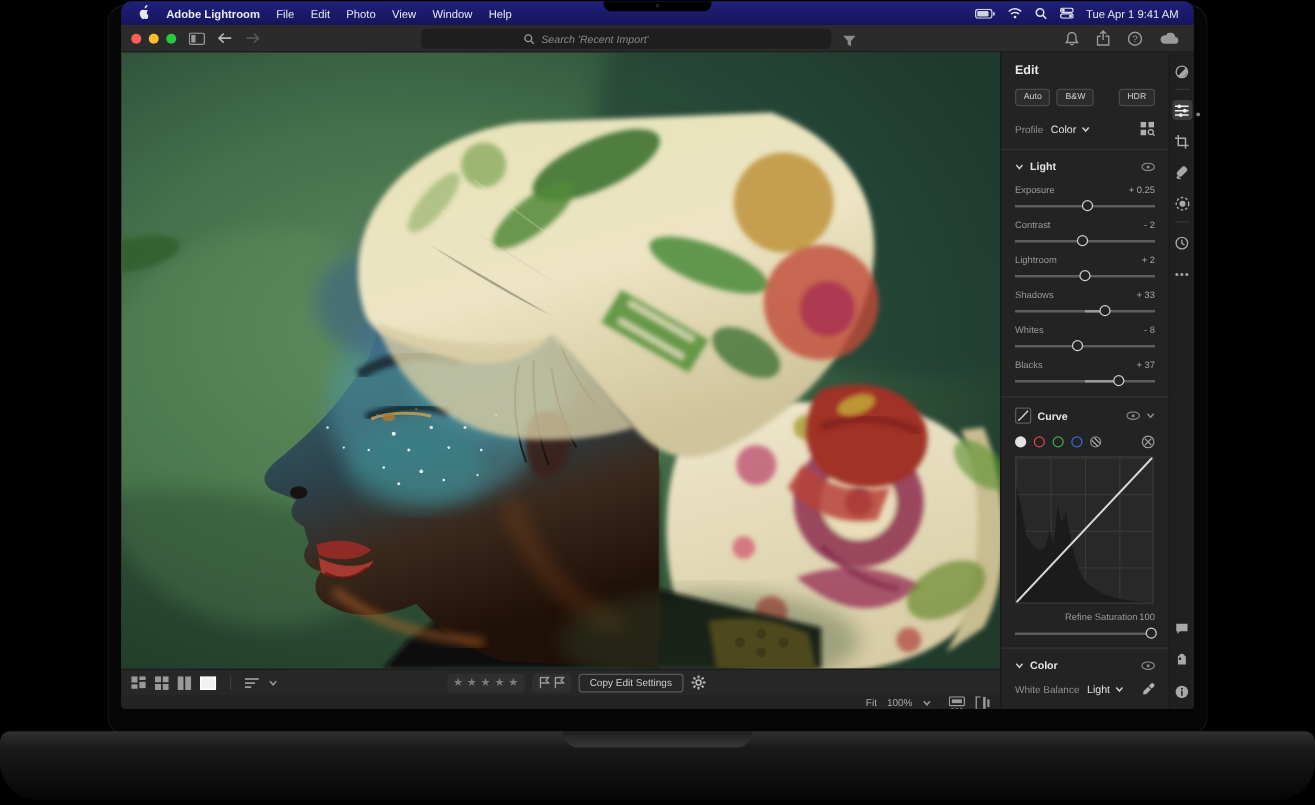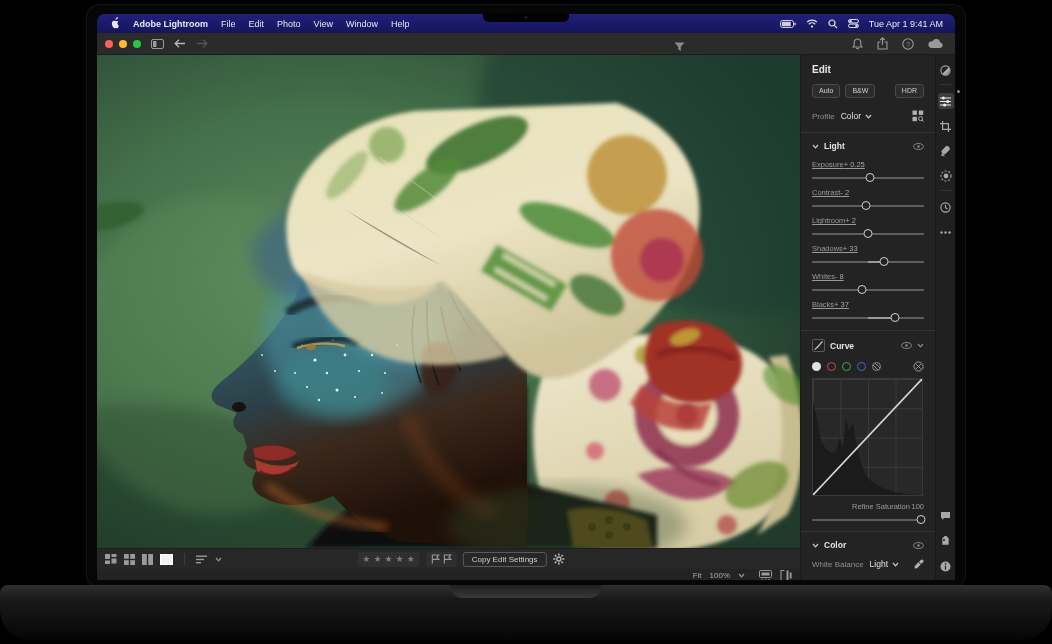--- a/index.html
+++ b/index.html
@@ -9,21 +9,21 @@
 
   
   .lid { position:absolute; left:86px; top:4px; width:880px; height:584px;
          background:#060606; border-radius:14px; box-shadow:inset 0 0 0 1px #151515; }
   .base { position:absolute; left:0; top:585px; width:1052px; height:55px;
           background:linear-gradient(#303030,#191919 26%,#0e0e0e 70%,#050505);
           border-radius:8px 8px 30px 30px; }
   .groove { position:absolute; left:50%; top:585px; transform:translateX(-50%);
             width:152px; height:13px; border-radius:0 0 16px 16px;
             background:linear-gradient(#1f1f1f,#383838); }
-  .screen { position:absolute; left:97px; top:14px; width:858px; height:566px;
+  .screen { position:absolute; left:97px; top:1px; width:858px; height:566px;
             background:#242424; border-radius:8px 8px 3px 3px; overflow:hidden; }
   .notch { position:absolute; left:50%; top:0; transform:translateX(-50%);
            width:86px; height:8px; background:#000; border-radius:0 0 6px 6px; z-index:50; }
   .cam { position:absolute; left:50%; top:2px; transform:translateX(-50%);
          width:3px; height:3px; border-radius:50%; background:#1c1c2e; }
   .active-dot { position:absolute; left:957px; top:90px; width:3px; height:3px;
                 border-radius:50%; background:#8a8a8a; }
 
   
   .menubar { position:relative; height:19px; background:linear-gradient(#20207a,#15155c);
@@ -86,22 +86,22 @@
   .chip.hdr { margin-left:auto; }
   .profile-row { display:flex; align-items:center; margin-bottom:10px; }
   .lbl-dim { color:#8f8f8f; font-size:8px; }
   .lbl-val { color:#e0e0e0; font-size:8.5px; margin-left:6px; }
   .chev { margin-left:4px; }
   .row-end { margin-left:auto; display:flex; align-items:center; gap:5px; }
   .divider { height:1px; background:#343434; margin:0 -11px 8px -11px; }
   .sec-head { display:flex; align-items:center; gap:5px; margin-bottom:9px; }
   .sec-title { color:#e4e4e4; font-size:8.5px; font-weight:bold; }
   .slider { margin-bottom:6px; }
-  .slider .s-row { display:flex; font-size:7.5px;
-                   color:#9a9a9a; margin-bottom:4px;text-decoration:underline; }
+  .slider .s-row { display:flex; justify-content:space-between; font-size:7.5px;
+                   color:#9a9a9a; margin-bottom:4px; }
   .slider .s-val { color:#a8a8a8; }
   .track { position:relative; height:9px; }
   .track .line { position:absolute; left:0; right:0; top:4px; height:1.6px; background:#5d5d5d; }
   .track .fill { position:absolute; top:4px; height:1.6px; background:#9a9a9a; }
   .knob { position:absolute; top:0; width:9px; height:9px; border-radius:50%;
           background:#232323; border:1.5px solid #cfcfcf; transform:translateX(-50%); }
 
   .curve-head-ic { width:13px; height:13px; border:1px solid #5a5a5a; border-radius:2px;
                    display:flex; align-items:center; justify-content:center; }
   .chan-row { display:flex; align-items:center; gap:6px; margin-bottom:6px; }
@@ -199,20 +199,27 @@
         <span class="nav-ic">
           <svg width="12" height="9" viewBox="0 0 12 9">
               <path d="M5,0.8 L1.2,4.5 L5,8.2 M1.4,4.5 H11" fill="none" stroke="#b8b8b8" stroke-width="1.3"></path>
             </svg>
         </span>
         <span class="nav-ic">
           <svg width="12" height="9" viewBox="0 0 12 9">
               <path d="M7,0.8 L10.8,4.5 L7,8.2 M10.6,4.5 H1" fill="none" stroke="#555" stroke-width="1.3"></path>
             </svg>
         </span>
+        <div class="search-wrap">
+          <svg width="9" height="9" viewBox="0 0 10 10">
+            <circle cx="4" cy="4" r="3" fill="none" stroke="#9a9a9a" stroke-width="1.2"></circle>
+            <line x1="6.3" y1="6.3" x2="9" y2="9" stroke="#9a9a9a" stroke-width="1.2"></line>
+          </svg>
+          <input placeholder="Search 'Recent Import'" style="">
+        </div>
         <span class="filter-ic">
           <svg width="11" height="10" viewBox="0 0 11 10">
               <path d="M0.5,0.5 H10.5 L6.8,4.8 V9 L4.2,7.6 V4.8 Z" fill="#8a8a8a"></path>
             </svg>
         </span>
         <div class="tb-right">
           <svg width="11" height="12" viewBox="0 0 11 12">
             <path d="M5.5,1 C3.3,1 2.2,2.7 2.2,4.6 V7.2 L1,9 H10 L8.8,7.2 V4.6 C8.8,2.7 7.7,1 5.5,1 Z" fill="none" stroke="#9a9a9a" stroke-width="1.1"></path>
             <path d="M4.3,10 a1.3,1.3 0 0 0 2.4,0" fill="none" stroke="#9a9a9a" stroke-width="1.1"></path>
           </svg>

